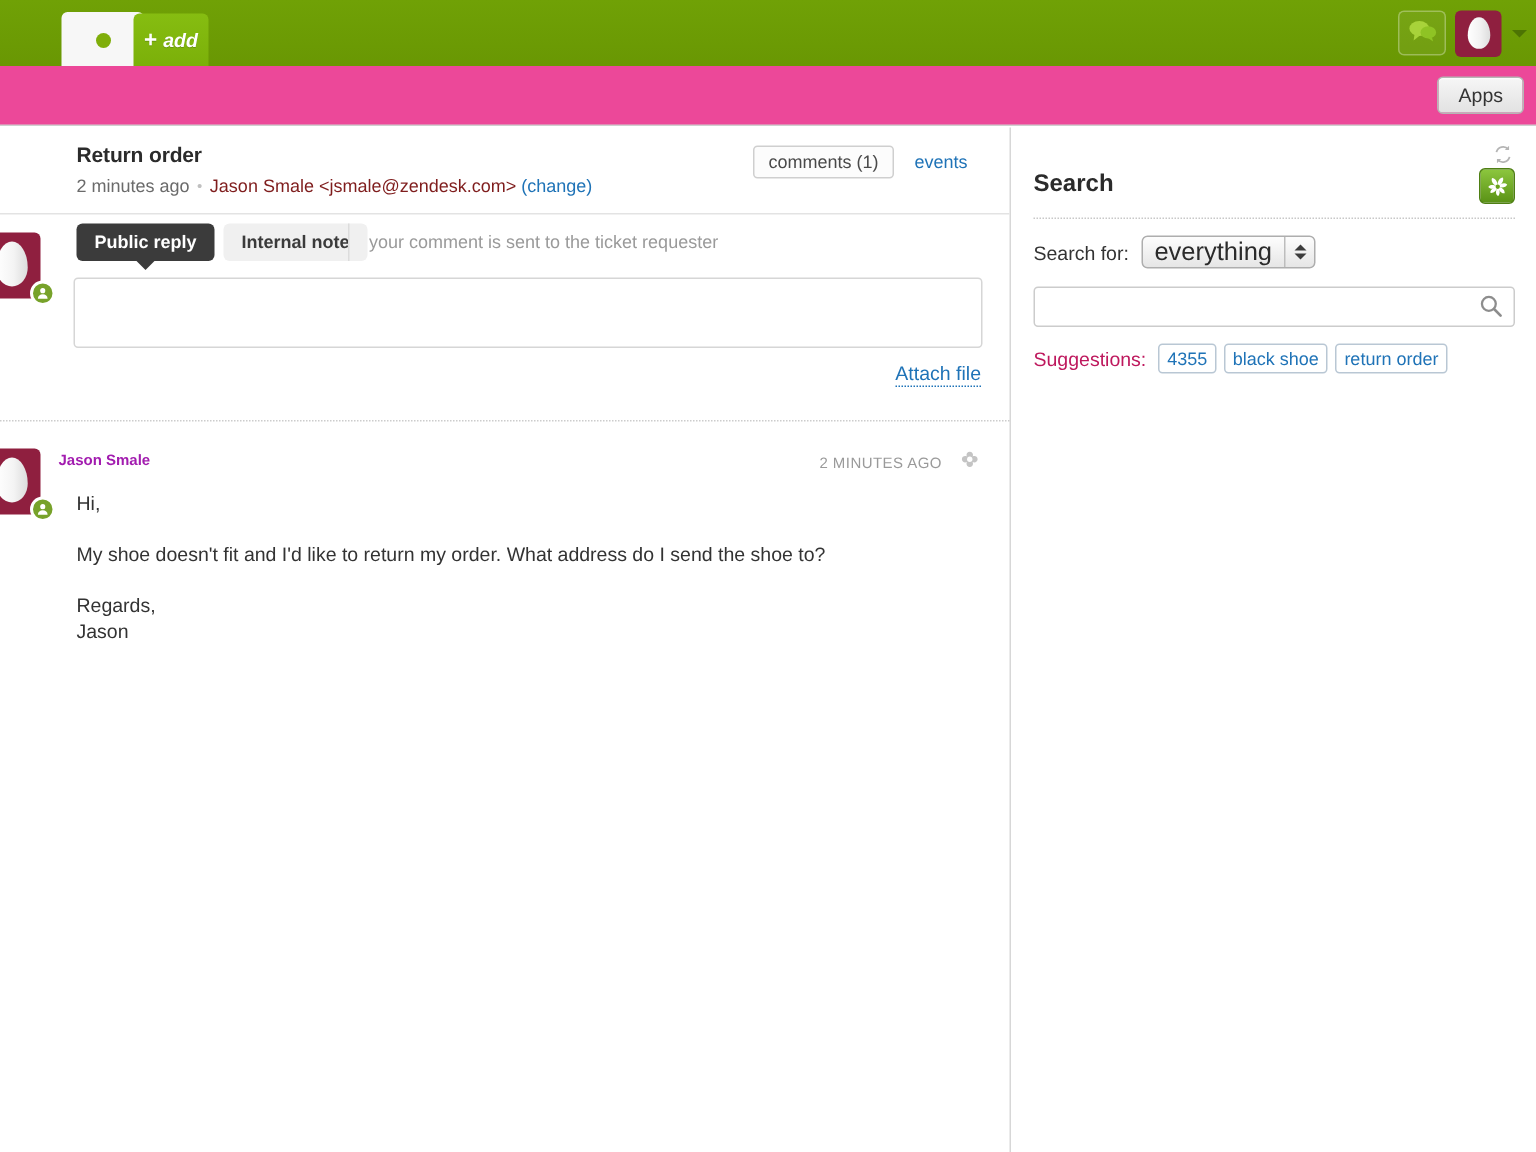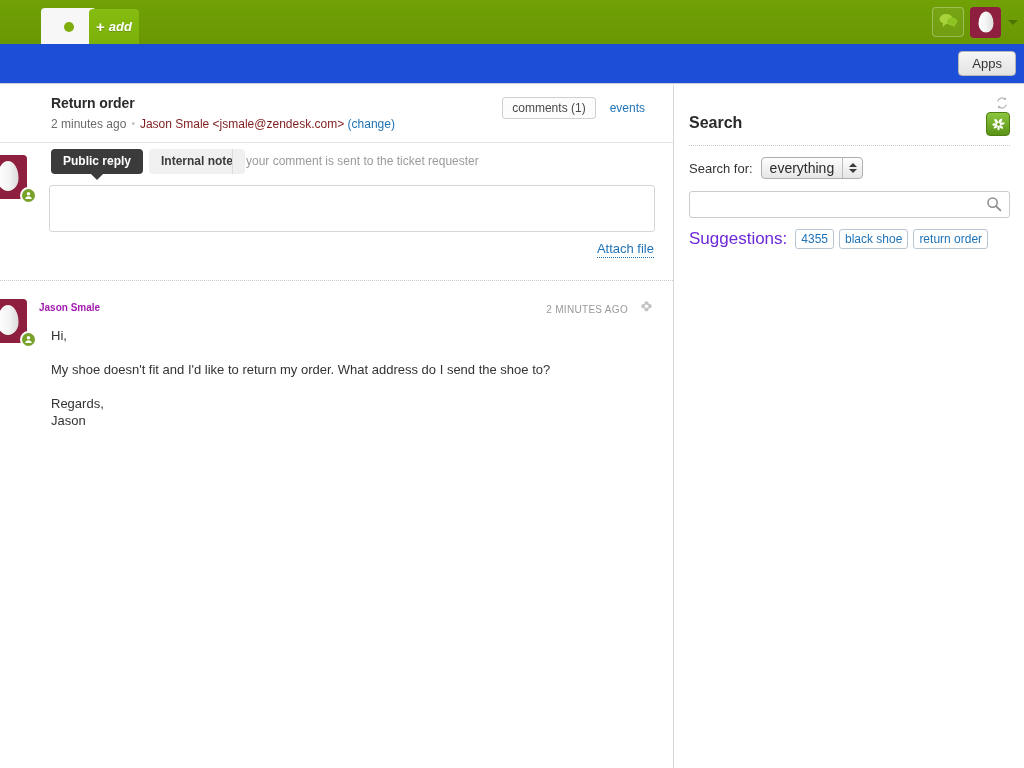--- a/index.html
+++ b/index.html
@@ -95,21 +95,21 @@
     border-right: 5px solid transparent;
     border-top: 5px solid #4d7403;
     margin-left: 1px;
     cursor: pointer;
   }
 
   
   .subbar {
     position: absolute; left: 0; top: 44px;
     width: 1024px; height: 40px;
-    background: #1d4ed8;
+    background: #ec4899;
     border-bottom: 1px solid #cfcfcf;
   }
   .apps-btn {
     position: absolute; right: 8px; top: 7px;
     height: 25px;
     padding: 0 13px;
     border: 1px solid #b6b6b6;
     border-radius: 4px;
     background: linear-gradient(to bottom, #f6f6f6 0%, #e2e2e2 100%);
     color: #333333;
@@ -399,21 +399,21 @@
     color: #333333;
     margin-right: 8px;
   }
   .fake-select {
     position: relative;
     height: 22px;
     min-width: 101px;
     border: 1px solid #aeaeae;
     border-radius: 4px;
     background: linear-gradient(to bottom, #fdfdfd 0%, #e6e6e6 100%);
-    font-size: 14px;
+    font-size: 17px;
     color: #2b2b2b;
     line-height: 20px;
     padding: 0 28px 0 8px;
     cursor: pointer;
   }
   .fake-select .divider {
     position: absolute; right: 19px; top: 0; bottom: 0;
     width: 1px; background: #bdbdbd;
   }
   .fake-select .arrows {
@@ -462,22 +462,22 @@
     pointer-events: none;
   }
 
   .suggestions-row {
     position: absolute; left: 14px; top: 144px;
     width: 321px;
     display: flex; align-items: center; flex-wrap: wrap;
     gap: 5px;
   }
   .suggestions-label {
-    font-size: 17px;
-    color: #6d28d9;
+    font-size: 13px;
+    color: #be185d;
     margin-right: 3px;
   }
   .chip {
     border: 1px solid #b9c7d4;
     border-radius: 3px;
     background: #ffffff;
     color: #1f73b7;
     font-size: 12px;
     line-height: 16px;
     padding: 1px 5px;

